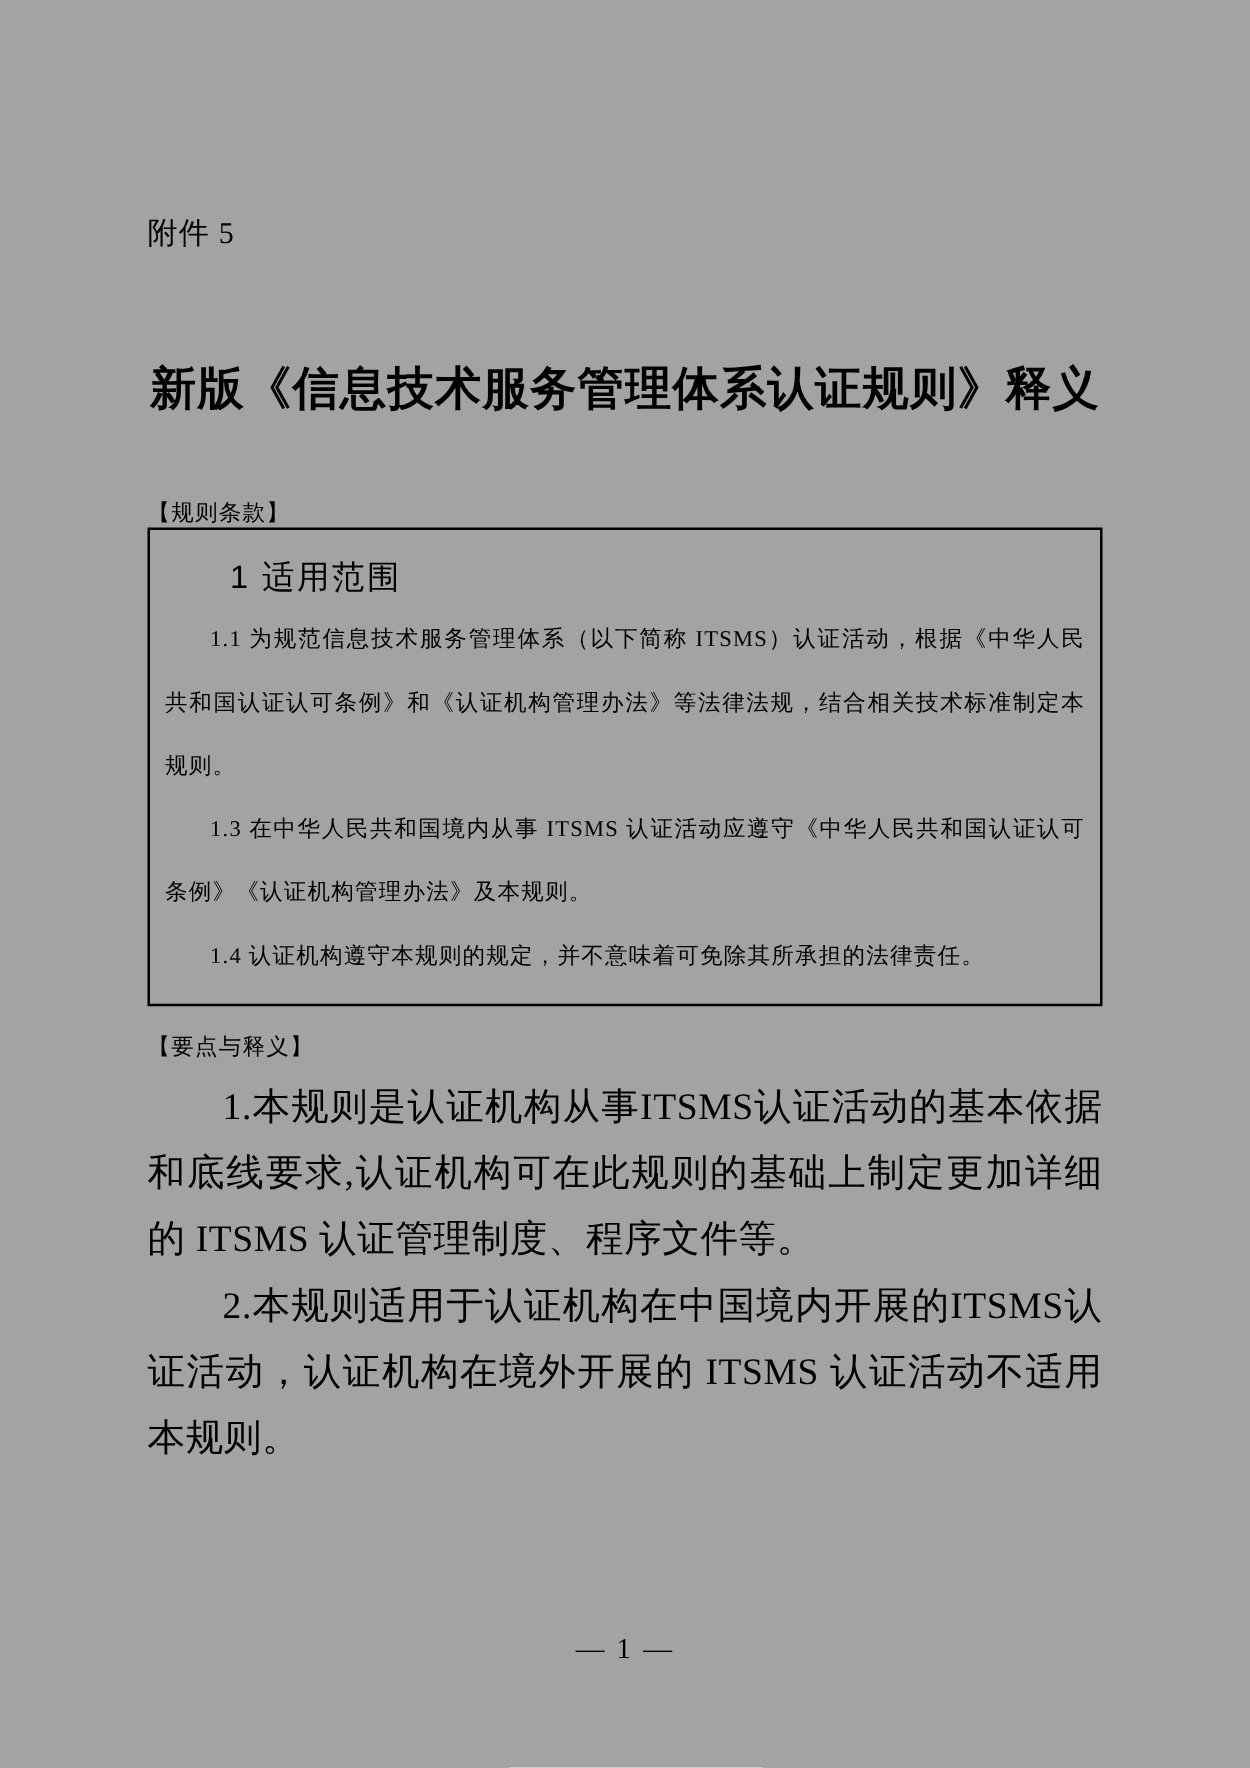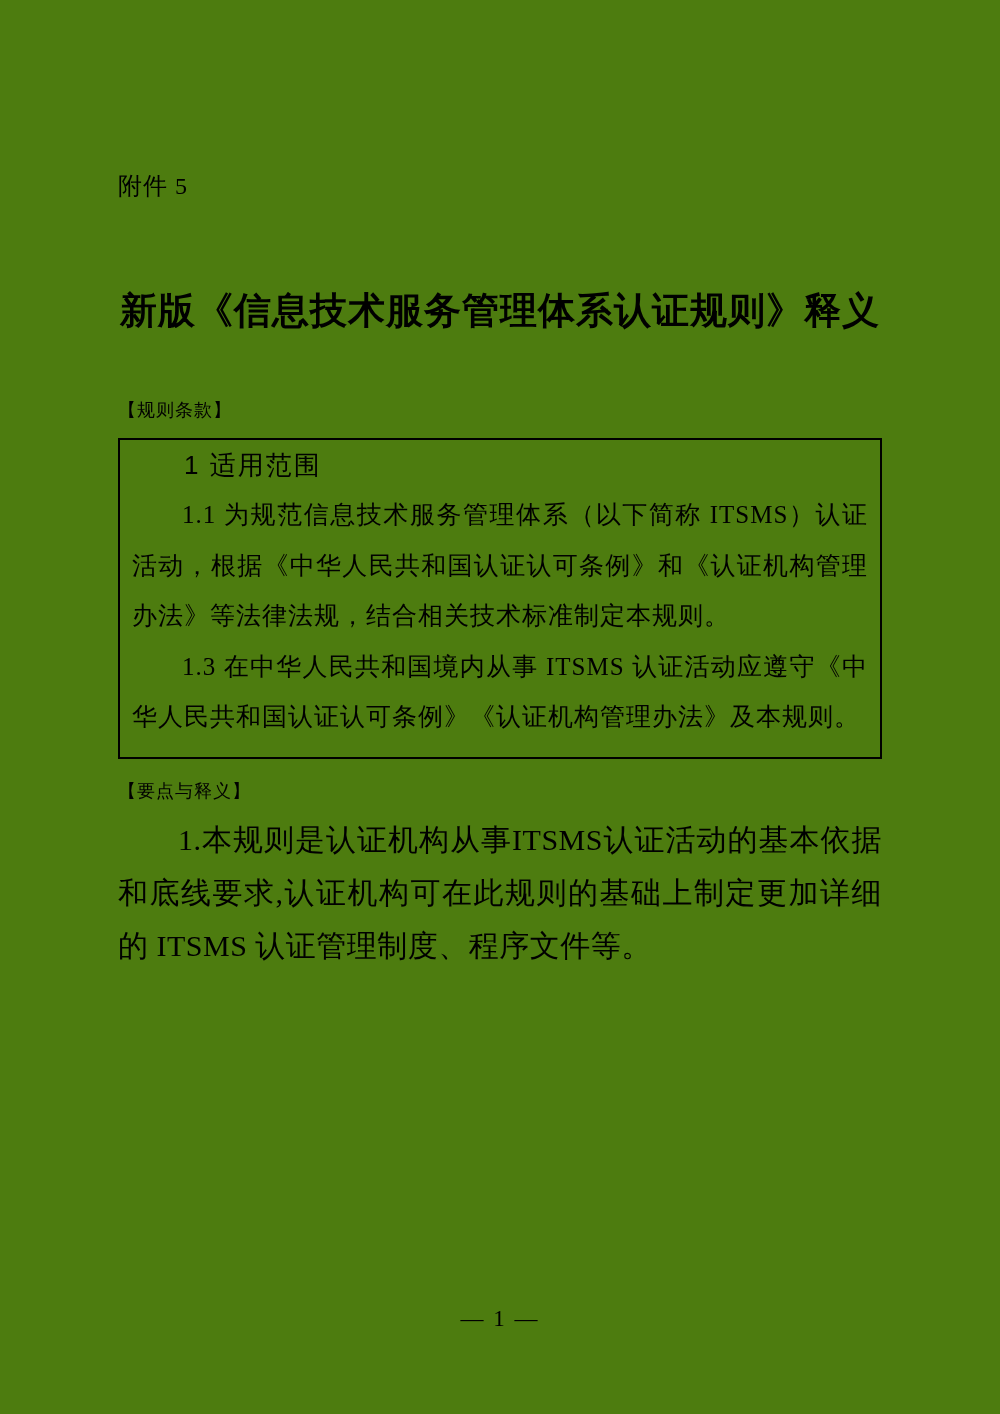--- a/index.html
+++ b/index.html
@@ -2,21 +2,21 @@
 <html><head>
 <meta charset="utf-8">
 <style>
   * { margin: 0; padding: 0; box-sizing: border-box; }
   html, body { background: #e8e8e8; }
   .page {
     position: relative;
     width: 1000px;
     height: 1414px;
     margin: 0 auto;
-    background: #4d7c0f;
+    background: #a3a3a3;
     color: #000000;
     font-family: "Liberation Serif", "DejaVu Serif", serif;
     padding: 170px 118px 0 118px;
     overflow: hidden;
   }
   .attachment {
     font-size: 24px;
     letter-spacing: 1px;
   }
   .doc-title {
@@ -30,32 +30,32 @@
   .section-heading {
     font-family: "Liberation Sans", "DejaVu Sans", sans-serif;
     font-size: 18px;
     font-weight: 500;
     letter-spacing: 1px;
   }
   .rule-heading { margin-top: 62px; }
   .interp-heading { margin-top: 20px; }
   .rule-box {
     border: 2px solid #000000;
-    margin-top: 16px;
-    padding: 0 12px 14px 12px;
+    margin-top: 0;
+    padding: 12px 12px 14px 12px;
   }
   .clause-title {
     font-family: "Liberation Sans", "DejaVu Sans", sans-serif;
     font-size: 26px;
     line-height: 50px;
     padding-left: 52px;
     letter-spacing: 2px;
   }
   .clause {
-    font-size: 25px;
+    font-size: 18px;
     line-height: 50.5px;
     text-align: justify;
     text-indent: 2em;
     letter-spacing: 1px;
   }
   .body-para {
     font-size: 30px;
     line-height: 53px;
     text-align: justify;
     text-indent: 2em;
@@ -80,22 +80,24 @@
   <div class="attachment">附件 5</div>
 
   <h1 class="doc-title">新版《信息技术服务管理体系认证规则》释义</h1>
 
   <div class="section-heading rule-heading">【规则条款】</div>
 
   <div class="rule-box">
     <div class="clause-title">1 适用范围</div>
     <p class="clause">1.1 为规范信息技术服务管理体系（以下简称 ITSMS）认证活动，根据《中华人民共和国认证认可条例》和《认证机构管理办法》等法律法规，结合相关技术标准制定本规则。</p>
     <p class="clause">1.3 在中华人民共和国境内从事 ITSMS 认证活动应遵守《中华人民共和国认证认可条例》《认证机构管理办法》及本规则。</p>
+    <p class="clause">1.4 认证机构遵守本规则的规定，并不意味着可免除其所承担的法律责任。</p>
   </div>
 
   <div class="section-heading interp-heading">【要点与释义】</div>
 
   <p class="body-para first">1.本规则是认证机构从事ITSMS认证活动的基本依据和底线要求,认证机构可在此规则的基础上制定更加详细的 ITSMS 认证管理制度、程序文件等。</p>
 
+  <p class="body-para">2.本规则适用于认证机构在中国境内开展的ITSMS认证活动，认证机构在境外开展的 ITSMS 认证活动不适用本规则。</p>
 
   <div class="page-footer">— 1 —</div>
 
 </div>
 
 </body></html>

